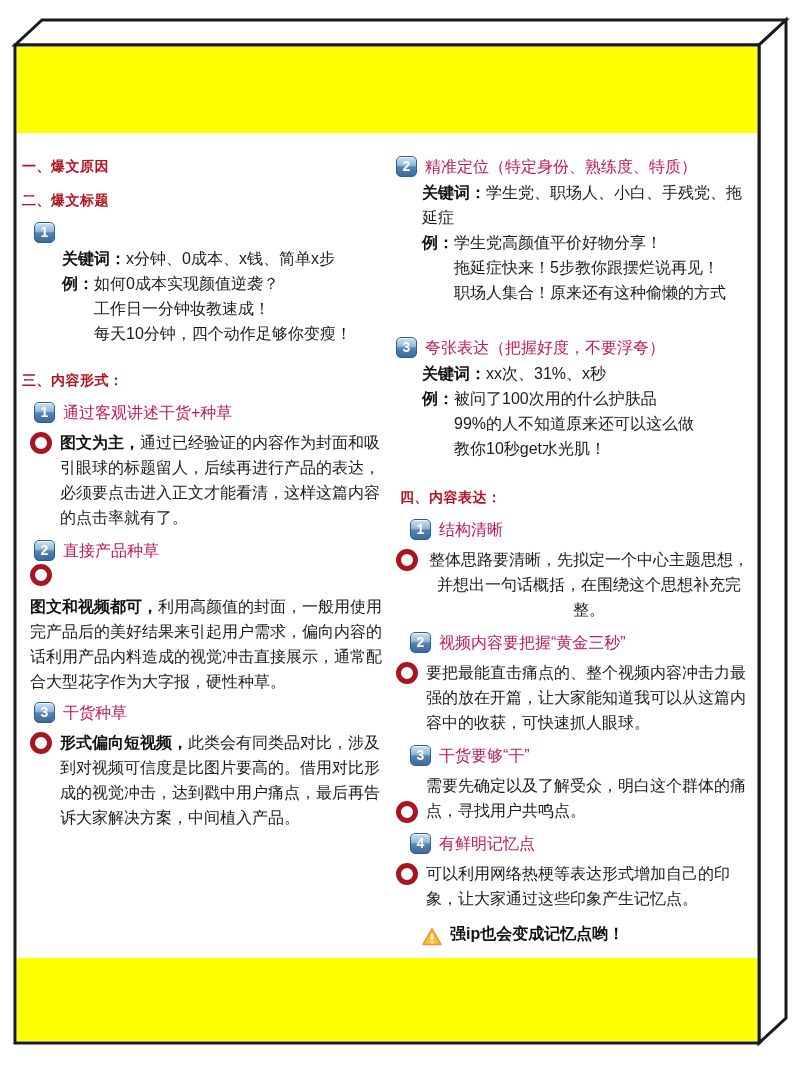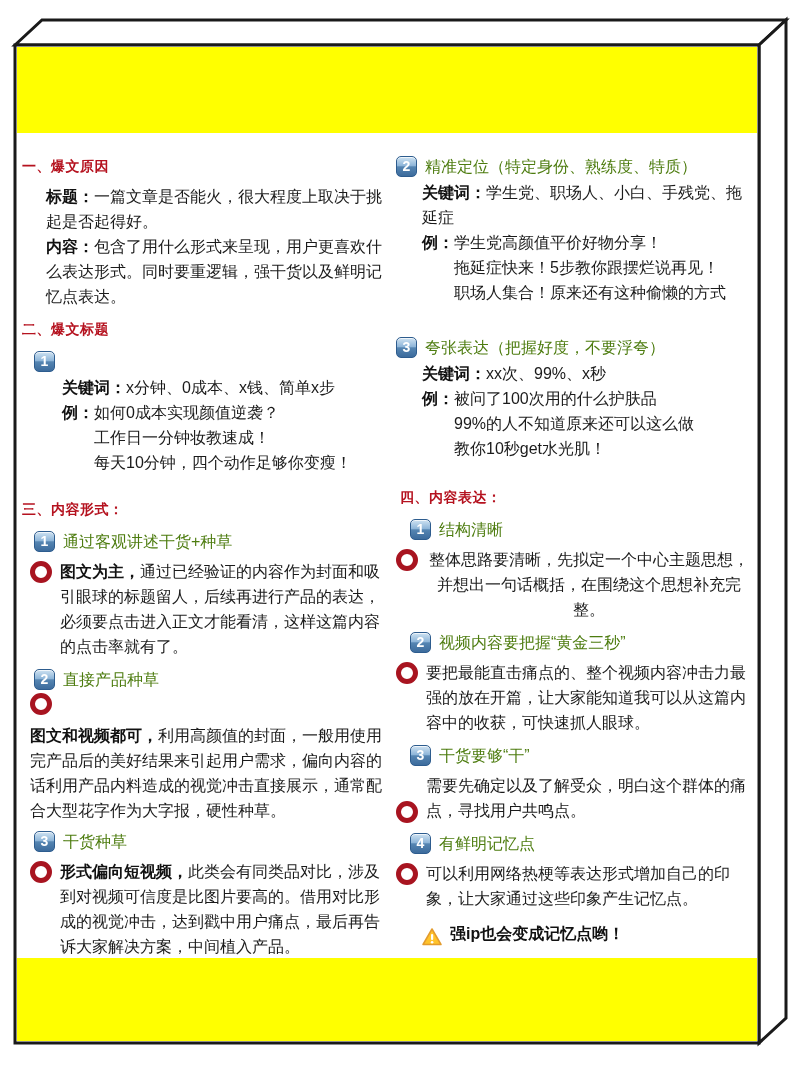--- a/index.html
+++ b/index.html
@@ -13,21 +13,21 @@
   .sec-h { font-size:14px; line-height:28px; font-weight:bold; color:#B5121F; letter-spacing:0.5px; }
   .lbl { font-weight:bold; color:#111; }
   .para { margin-left:24px; }
   .badge-row { display:flex; align-items:center; gap:8px; height:24px; }
   .badge {
     width:21px; height:21px; border-radius:5px; flex-shrink:0;
     background:linear-gradient(180deg,#cfe3f2 0%,#8fb6d9 45%,#5585b2 52%,#3c6b9c 100%);
     border:1px solid #2d5c8e; color:#fff; font-size:14px; line-height:19px;
     font-weight:bold; text-align:center; box-shadow:inset 0 1px 0 rgba(255,255,255,.7);
   }
-  .item-title { color:#4d7c0f; }
+  .item-title { color:#be185d; }
   .kv  { }
   .ex-row { display:flex; }
   .ex-row .lbl { flex-shrink:0; }
   .ring-row { display:flex; gap:8px; }
   .ring {
     width:22px; height:22px; border-radius:50%; flex-shrink:0; margin-top:2px;
     border:5.5px solid #A81420; background:#fff;
   }
   .ring-text b { color:#111; }
   .warn-row { display:flex; align-items:flex-end; gap:8px; font-weight:bold; color:#111; }
@@ -43,24 +43,20 @@
     <polygon points="759,45 786,20 786,1018 759,1043" fill="#ffffff" stroke="#1a1a1a" stroke-width="3" stroke-linejoin="miter"></polygon>
     <rect x="15" y="45" width="744" height="998" fill="#ffffff" stroke="#1a1a1a" stroke-width="3"></rect>
     <rect x="17" y="47" width="740" height="86" fill="#FFFF00"></rect>
     <rect x="17" y="958" width="740" height="83" fill="#FFFF00"></rect>
   </svg>
 
   <div class="col col-left">
 
     <div class="sec-h" style="margin-top:14px;">一、爆文原因</div>
 
-    <div class="para" style="margin-top:4px;">
-      <div><b class="lbl">标题：</b><span>一篇文章是否能火，很大程度上取决于挑起是否起得好。</span></div>
-      <div><b class="lbl">内容：</b><span>包含了用什么形式来呈现，用户更喜欢什么表达形式。同时要重逻辑，强干货以及鲜明记忆点表达。</span></div>
-    </div>
 
     <div class="sec-h" style="margin-top:6px;">二、爆文标题</div>
 
     <div class="badge-row" style="margin-top:6px; margin-left:12px;">
       <span class="badge">1</span>
     </div>
     <div class="kv" style="margin-top:2px; margin-left:40px;">
       <b class="lbl">关键词：</b><span>x分钟、0成本、x钱、简单x步</span>
     </div>
     <div class="ex-row" style="margin-left:40px;">
@@ -119,21 +115,21 @@
         <div>拖延症快来！5步教你跟摆烂说再见！</div>
         <div>职场人集合！原来还有这种偷懒的方式</div>
       </div>
     </div>
 
     <div class="badge-row" style="margin-top:30px;">
       <span class="badge">3</span>
       <span class="item-title">夸张表达（把握好度，不要浮夸）</span>
     </div>
     <div class="kv" style="margin-top:2px; margin-left:26px;">
-      <b class="lbl">关键词：</b><span>xx次、99%、x秒</span>
+      <b class="lbl">关键词：</b><span>xx次、31%、x秒</span>
     </div>
     <div class="ex-row" style="margin-left:26px;">
       <b class="lbl">例：</b>
       <div>
         <div>被问了100次用的什么护肤品</div>
         <div>99%的人不知道原来还可以这么做</div>
         <div>教你10秒get水光肌！</div>
       </div>
     </div>
 

